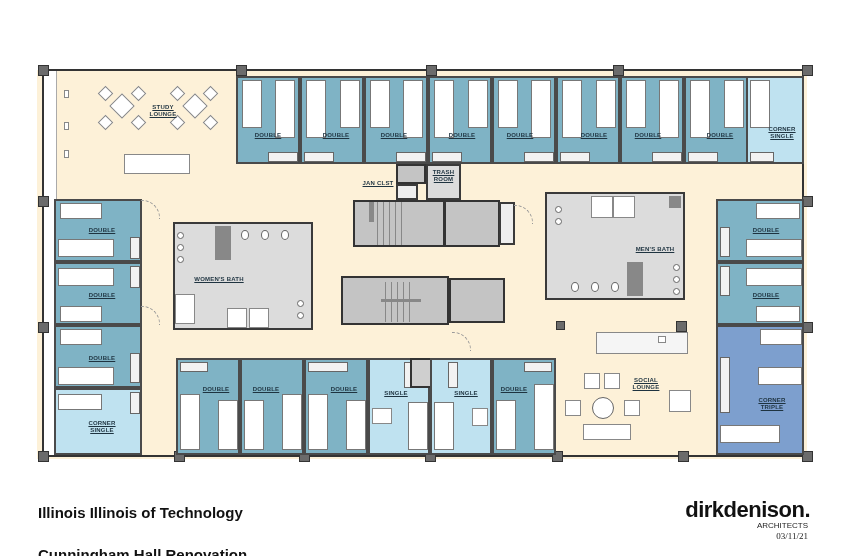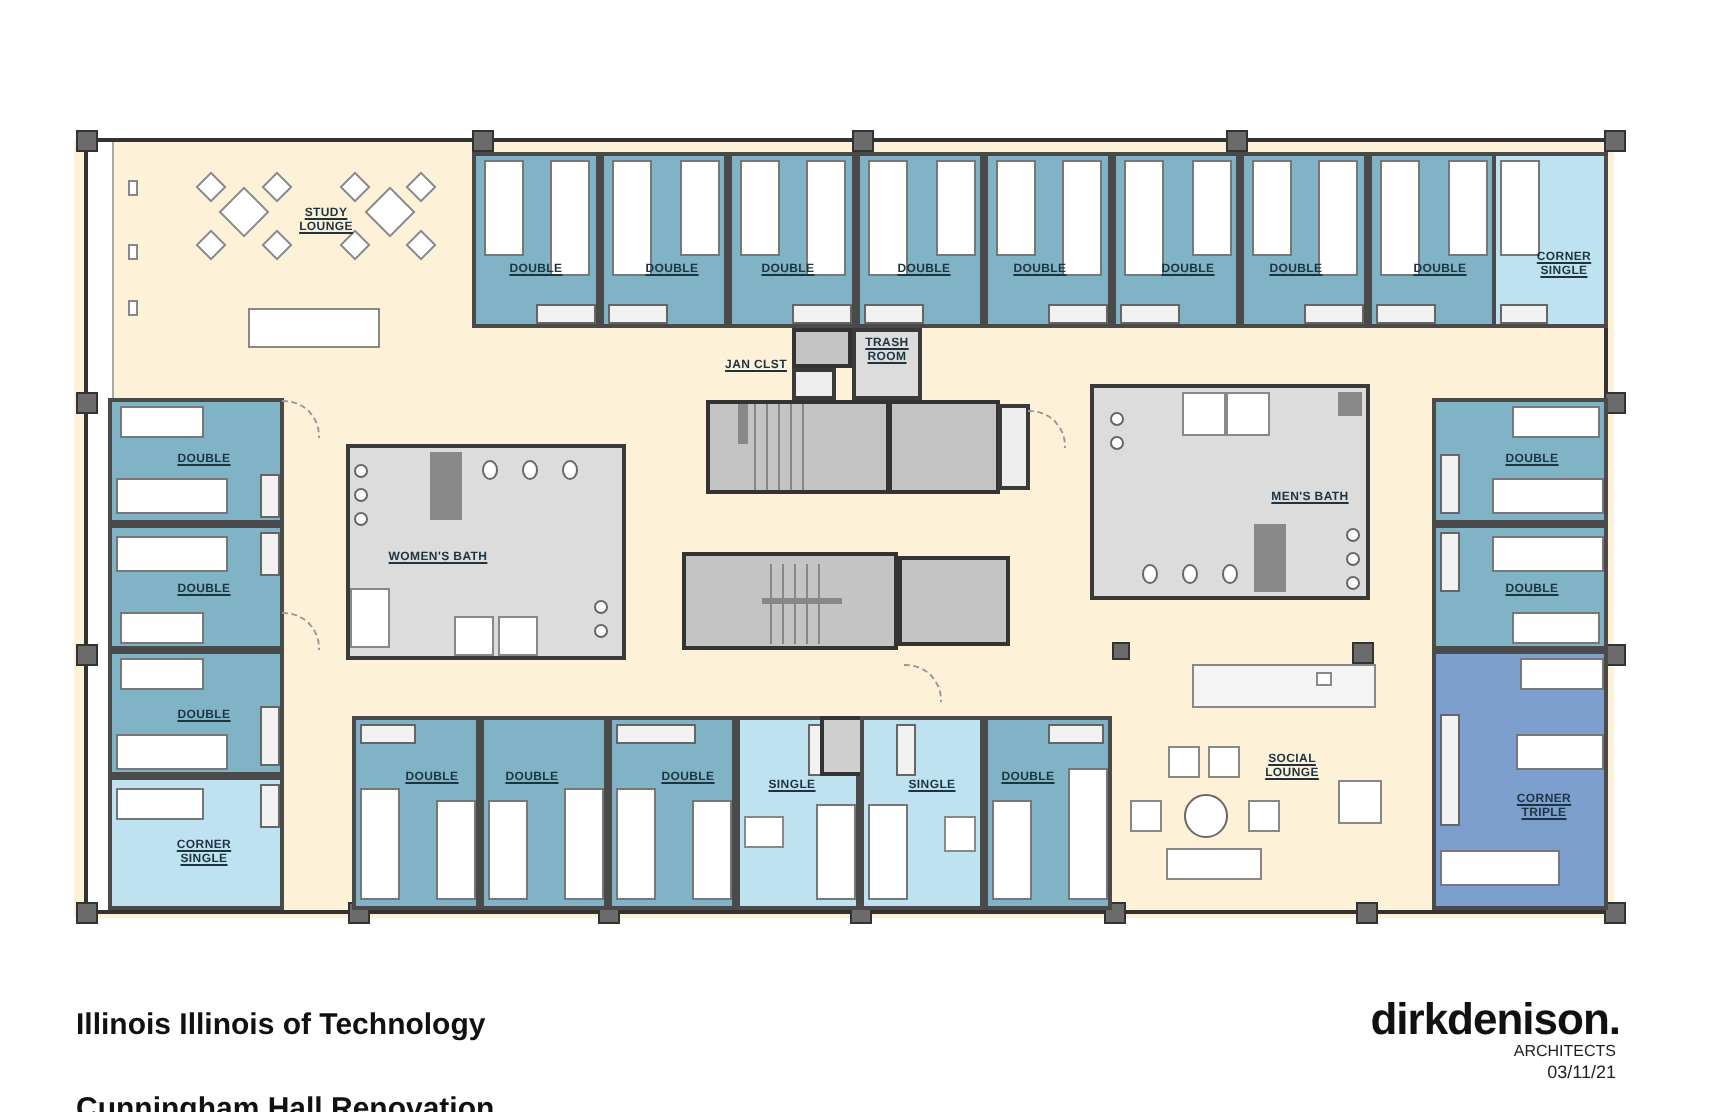--- a/index.html
+++ b/index.html
@@ -299,13 +299,13 @@
   <div class="door-arc" style="left:141px;top:306px;"></div>
   <div class="door-arc" style="left:514px;top:205px;"></div>
   <div class="door-arc" style="left:452px;top:332px;"></div>
 </div>
 
 <div class="title" style="top:504px;">Illinois Illinois of Technology</div>
 <div class="title" style="top:546px;">Cunningham Hall Renovation</div>
 
 <div class="logo">dirkdenison.</div>
 <div class="sub" style="top:521px;">ARCHITECTS</div>
-<div class="date" style="top:531px;">03/11/21</div>
+<div class="date" style="top:531px;font-family:Liberation Serif, serif;">03/11/21</div>
 
 </body></html>

